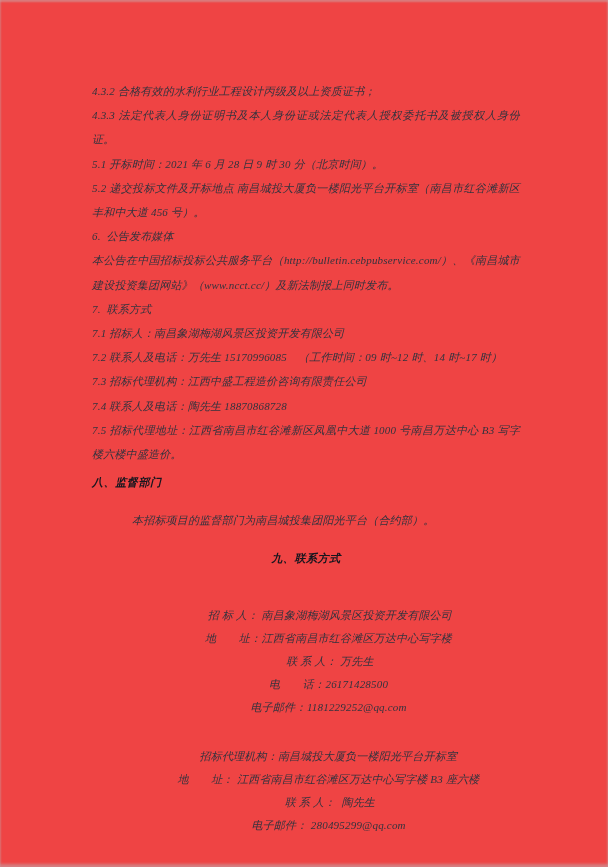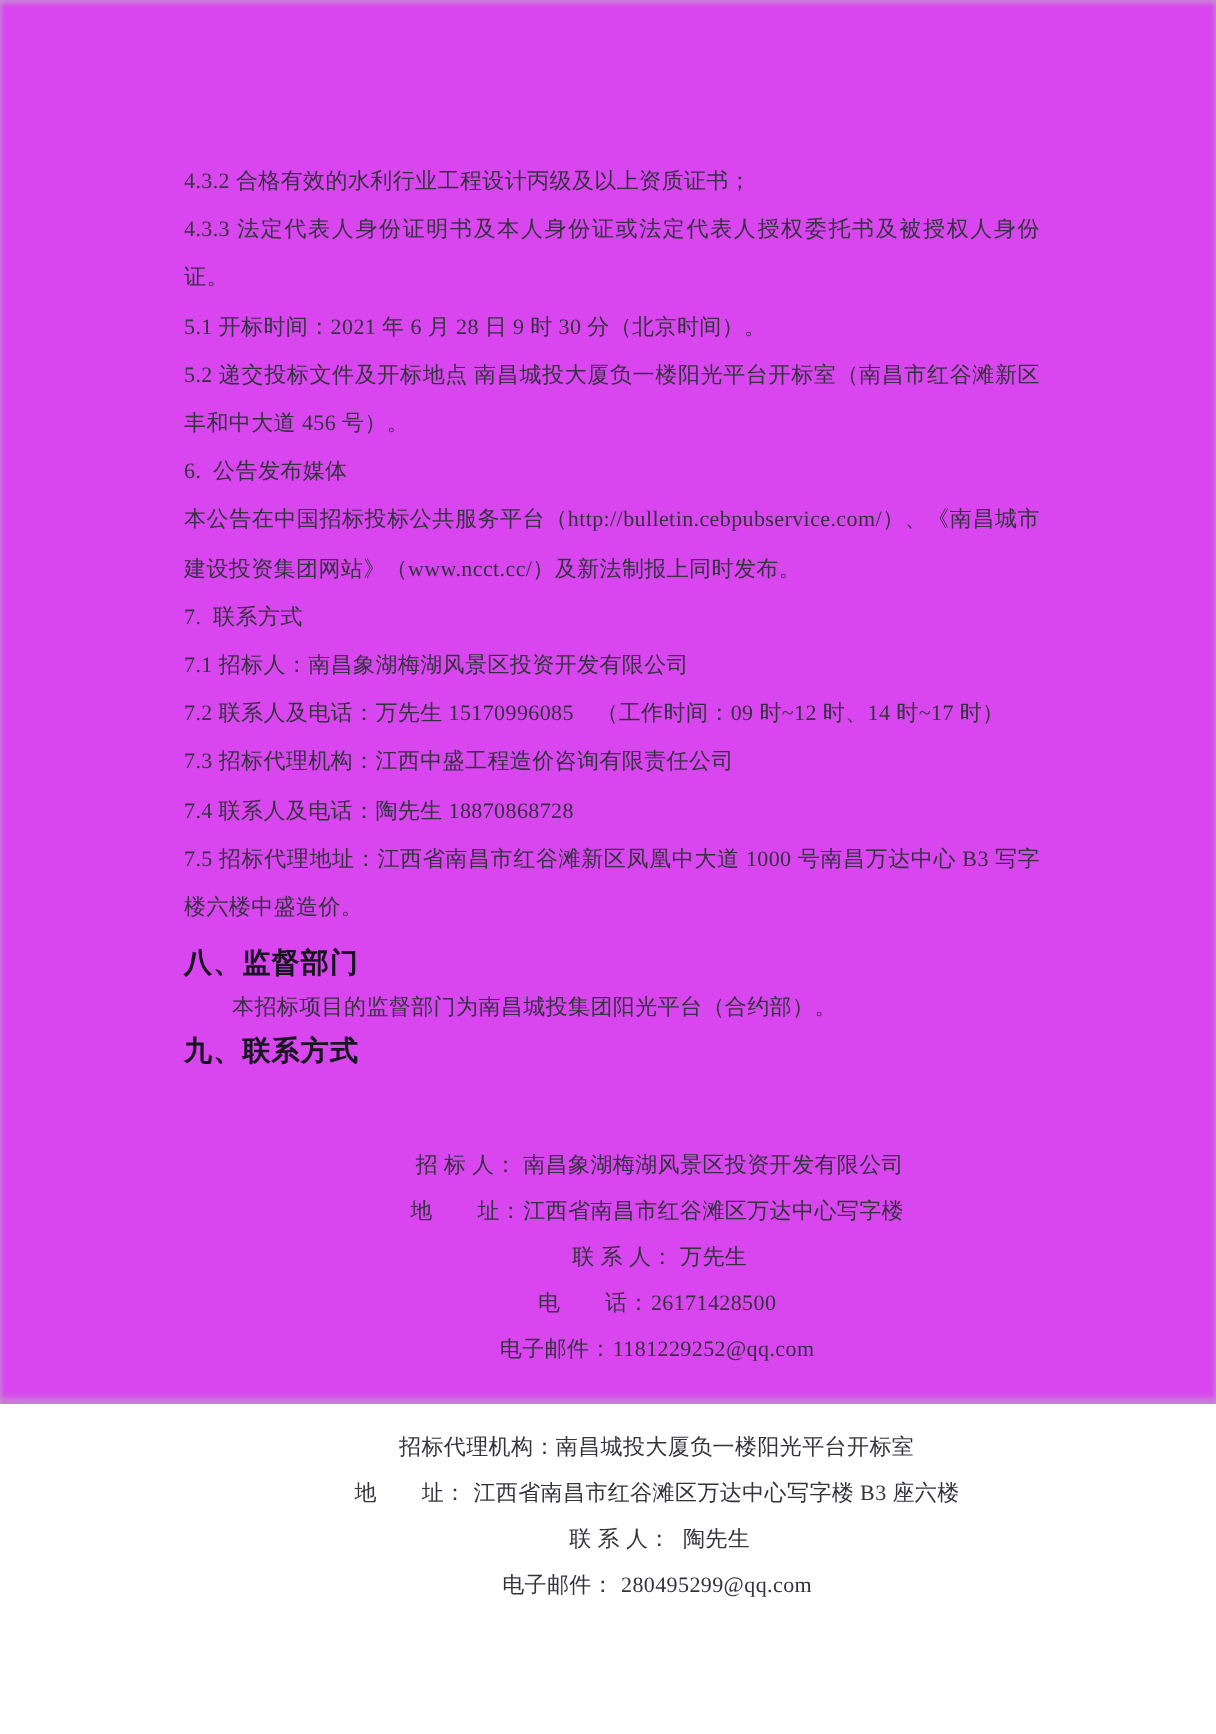--- a/index.html
+++ b/index.html
@@ -9,54 +9,56 @@
   body {
     width: 608px;
     height: 867px;
     overflow: hidden;
     background: #ffffff;
     font-family: "Liberation Serif", "DejaVu Serif", serif;
   }
   .page {
     position: relative;
     width: 608px;
-    height: 702px;
-    background: #d946ef;
+    height: 867px;
+    background: #ef4444;
     box-shadow: inset 0 2px 2px rgba(190,192,196,0.45), inset 0 -3px 3px rgba(185,188,194,0.5);
+    font-style: italic;
   }
   .content {
     position: absolute;
     left: 92px;
     top: 79px;
     width: 428px;
     color: #33333e;
     font-size: 11px;
     letter-spacing: 0.2px;
     line-height: 24.2px;
   }
   .item {
     margin: 0;
     white-space: pre-wrap;
     text-align: justify;
   }
   .big-heading {
     margin: 5px 0 0 0;
-    font-size: 14px;
+    font-size: 11px;
     font-weight: 700;
     color: #16161e;
     letter-spacing: 0.6px;
     line-height: 23px;
   }
   .indent-para {
-    margin: 0;
+    margin: 16px;
     padding-left: 24px;
     line-height: 21px;
   }
   .heading-9 {
     margin-top: 0;
+    text-align: center;
   }
   .contact-block {
     margin: 9px 0 0 21px;
     text-align: center;
   }
   .contact-block.agency {
     margin-top: 27px;
   }
   .contact-row {
     height: 22.8px;

